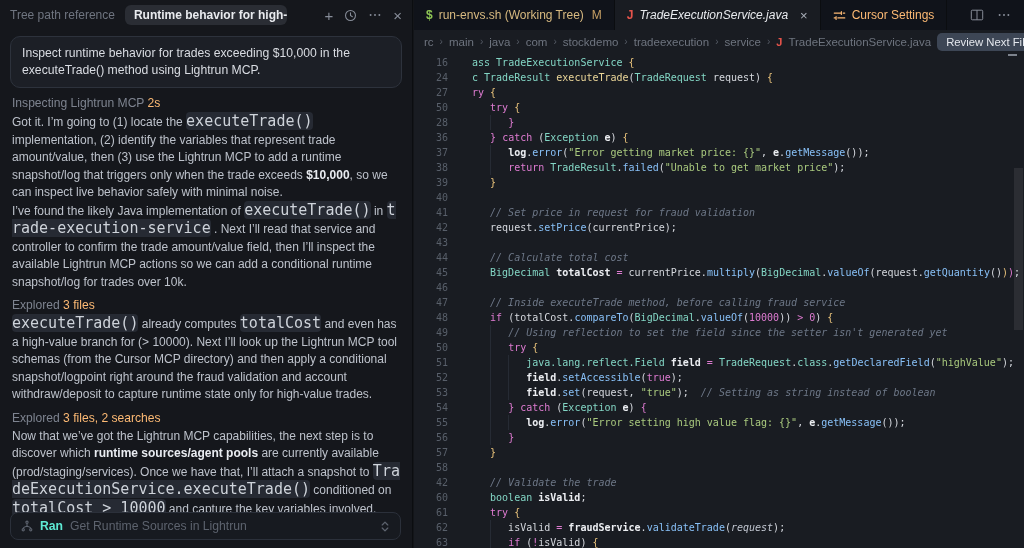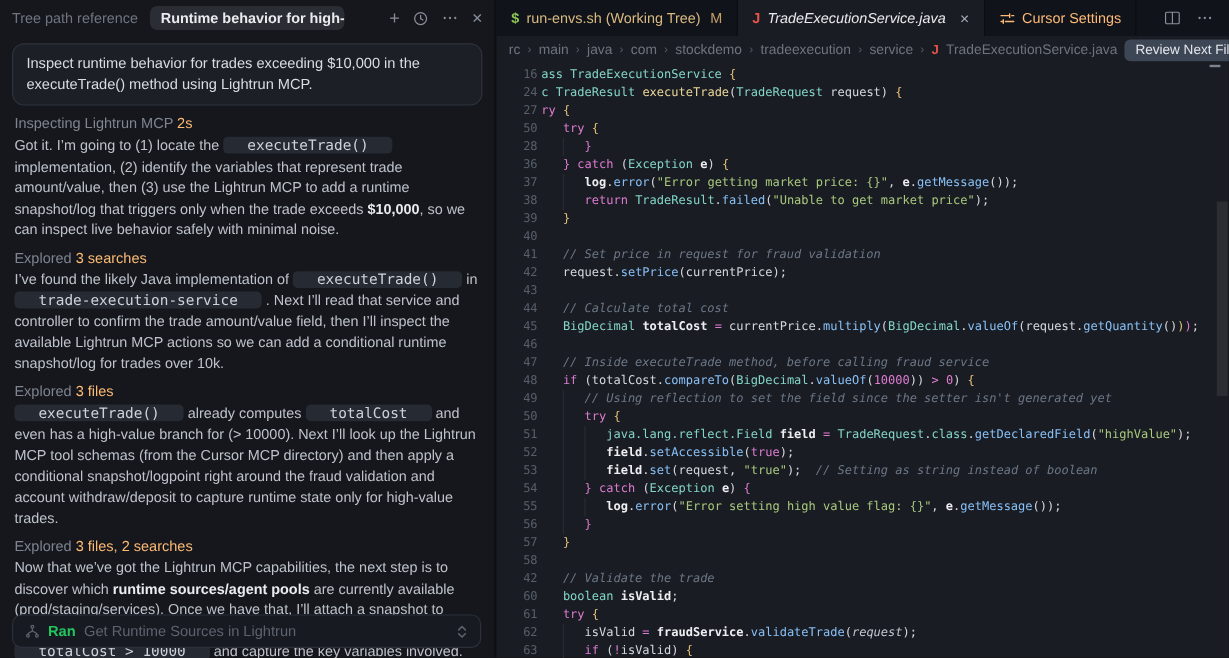--- a/index.html
+++ b/index.html
@@ -14,25 +14,25 @@
     white-space:nowrap;overflow:hidden;max-width:162px;text-overflow:clip}
   .chat-header-icons{margin-left:auto;display:flex;gap:11px;color:#878d99;align-items:center;font-size:14px}
   .hicon{display:flex;align-items:center;cursor:pointer;line-height:1}
   .msg-box{margin:6px 10px 8px;border:1px solid #2d323c;background:#1c1f26;border-radius:10px;padding:8px 11px;
     color:#d9dce2;font-size:12.2px;line-height:17px}
   .chat-body{padding:0 12px}
   .status-line{font-size:12.1px;margin:7px 0 3px;color:#7e8490;line-height:14px;cursor:pointer}
   .status-meta{color:#fdba74}
   .chat-para{font-size:12px;line-height:17.5px;color:#bdc2cb;margin:0}
   .seg-bold{font-weight:bold;color:#e9ecf1}
-  .seg-code{font-family:"DejaVu Sans Mono",monospace;font-size:12px;background:#262a33;border-radius:4px;
-    padding:0 20px;color:#ced3da;word-break:break-all}
+  .seg-code{font-family:"DejaVu Sans Mono",monospace;font-size:15px;background:#262a33;border-radius:4px;
+    padding:0 0;color:#ced3da;word-break:break-all}
   .ran-box{position:absolute;left:10px;right:11px;bottom:8px;height:28px;border:1px solid #2b303a;border-radius:8px;
     display:flex;align-items:center;gap:7px;padding:0 10px;color:#5d636e;cursor:pointer;background:#171a20}
-  .ran-verb{color:#22c55e;font-weight:bold;font-size:12.2px}
+  .ran-verb{color:#5eead4;font-weight:bold;font-size:12.2px}
   .ran-label{font-size:12.2px;color:#5d636e;flex:1;white-space:nowrap;overflow:hidden}
 
   
   .editor{position:absolute;left:414px;top:0;right:0;height:548px;background:#191c22}
   .tabbar{display:flex;height:30px;background:#10131a;align-items:stretch}
   .tab{display:flex;align-items:center;gap:6px;padding:0 12px;font-size:12px;border-right:1px solid #0b0d10;
     white-space:nowrap;cursor:pointer}
   .tab.mod{color:#d8ba80}
   .dollar{color:#8fc755;font-weight:bold}
   .mbadge{color:#c7a065;margin-left:2px}
@@ -43,21 +43,21 @@
   .tab-actions{margin-left:auto;display:flex;align-items:center;gap:13px;padding:0 13px;color:#8b919c}
   .crumbs{display:flex;align-items:center;height:23px;padding:0 10px;font-size:11.5px;color:#6e747f;gap:6px;white-space:nowrap;overflow:hidden}
   .crumb{cursor:pointer}
   .crumb-sep{color:#545a64;font-size:10px}
   .crumbs .jicon{font-size:11px}
   .review-btn{margin-left:auto;background:#3d4655;color:#e4e7ed;font-size:11.3px;padding:3px 9px;border-radius:5px;cursor:pointer;flex:none}
 
   .code{position:relative;padding-top:2px}
   .code-line{position:relative;height:15px;display:flex}
   .gutter{width:34px;text-align:right;color:#585f6a;font:10px "DejaVu Sans Mono",monospace;line-height:15px;flex:none;cursor:pointer}
-  .ltext{position:relative;margin-left:3px;font:10px "DejaVu Sans Mono",monospace;line-height:15px;white-space:pre;flex:1;overflow:hidden}
+  .ltext{position:relative;margin-left:24px;font:10px "DejaVu Sans Mono",monospace;line-height:15px;white-space:pre;flex:1;overflow:hidden}
   .guide{position:absolute;top:0;bottom:0;width:1px;background:#262b34}
   .t-kw{color:#de7bd1}.t-kw2{color:#83d6c5}.t-ty{color:#83d6c5}.t-fn{color:#88c0f7}
   .t-fnd{color:#ebd699}.t-st{color:#a9c97e}.t-cm{color:#6d7787;font-style:italic}
   .t-pl{color:#d5d8de}.t-bd{color:#eceef2;font-weight:bold}.t-it{color:#c2c7d1;font-style:italic}
   .t-nu{color:#de7bd1}.t-b1{color:#e6c07a}.t-b2{color:#de7bd1}.t-op{color:#de7bd1}
 
   .ruler-dash{position:absolute;top:54px;right:7px;width:9px;height:2px;background:#7d838d}
   .vscroll{position:absolute;top:168px;right:1px;width:9px;height:162px;background:rgba(255,255,255,.08);cursor:pointer}
   svg{display:block}
 </style>
@@ -85,21 +85,20 @@
       </span>
       <span class="hicon" style="font-size:15px">×</span>
     </span>
   </div>
 
   <div class="msg-box">Inspect runtime behavior for trades exceeding $10,000 in the executeTrade() method using Lightrun MCP.</div>
 
   <div class="chat-body">
       <div class="status-line"><span class="status-label">Inspecting Lightrun MCP</span><span class="status-meta"> 2s</span></div>
       <div class="chat-para"><span class="seg-text">Got it. I’m going to (1) locate the </span><code class="seg-code">executeTrade()</code><span class="seg-text"> implementation, (2) identify the variables that represent trade amount/value, then (3) use the Lightrun MCP to add a runtime snapshot/log that triggers only when the trade exceeds </span><strong class="seg-bold">$10,000</strong><span class="seg-text">, so we can inspect live behavior safely with minimal noise.</span></div>
-      <div class="status-line"><span class="status-label">Explored</span><span class="status-meta"> 3 searches</span></div>
       <div class="chat-para"><span class="seg-text">I’ve found the likely Java implementation of </span><code class="seg-code">executeTrade()</code><span class="seg-text"> in </span><code class="seg-code">trade-execution-service</code><span class="seg-text"> . Next I’ll read that service and controller to confirm the trade amount/value field, then I’ll inspect the available Lightrun MCP actions so we can add a conditional runtime snapshot/log for trades over 10k.</span></div>
       <div class="status-line"><span class="status-label">Explored</span><span class="status-meta"> 3 files</span></div>
       <div class="chat-para"><code class="seg-code">executeTrade()</code><span class="seg-text"> already computes </span><code class="seg-code">totalCost</code><span class="seg-text"> and even has a high-value branch for (&gt; 10000). Next I’ll look up the Lightrun MCP tool schemas (from the Cursor MCP directory) and then apply a conditional snapshot/logpoint right around the fraud validation and account withdraw/deposit to capture runtime state only for high-value trades.</span></div>
       <div class="status-line"><span class="status-label">Explored</span><span class="status-meta"> 3 files, 2 searches</span></div>
       <div class="chat-para"><span class="seg-text">Now that we’ve got the Lightrun MCP capabilities, the next step is to discover which </span><strong class="seg-bold">runtime sources/agent pools</strong><span class="seg-text"> are currently available (prod/staging/services). Once we have that, I’ll attach a snapshot to </span><code class="seg-code">TradeExecutionService.executeTrade()</code><span class="seg-text"> conditioned on </span><code class="seg-code">totalCost &gt; 10000</code><span class="seg-text"> and capture the key variables involved.</span></div>
     </div>
 
   <div class="ran-box">
     <span>
       <svg width="12" height="12" viewBox="0 0 16 16" fill="none" stroke="currentColor" stroke-width="1.4">

